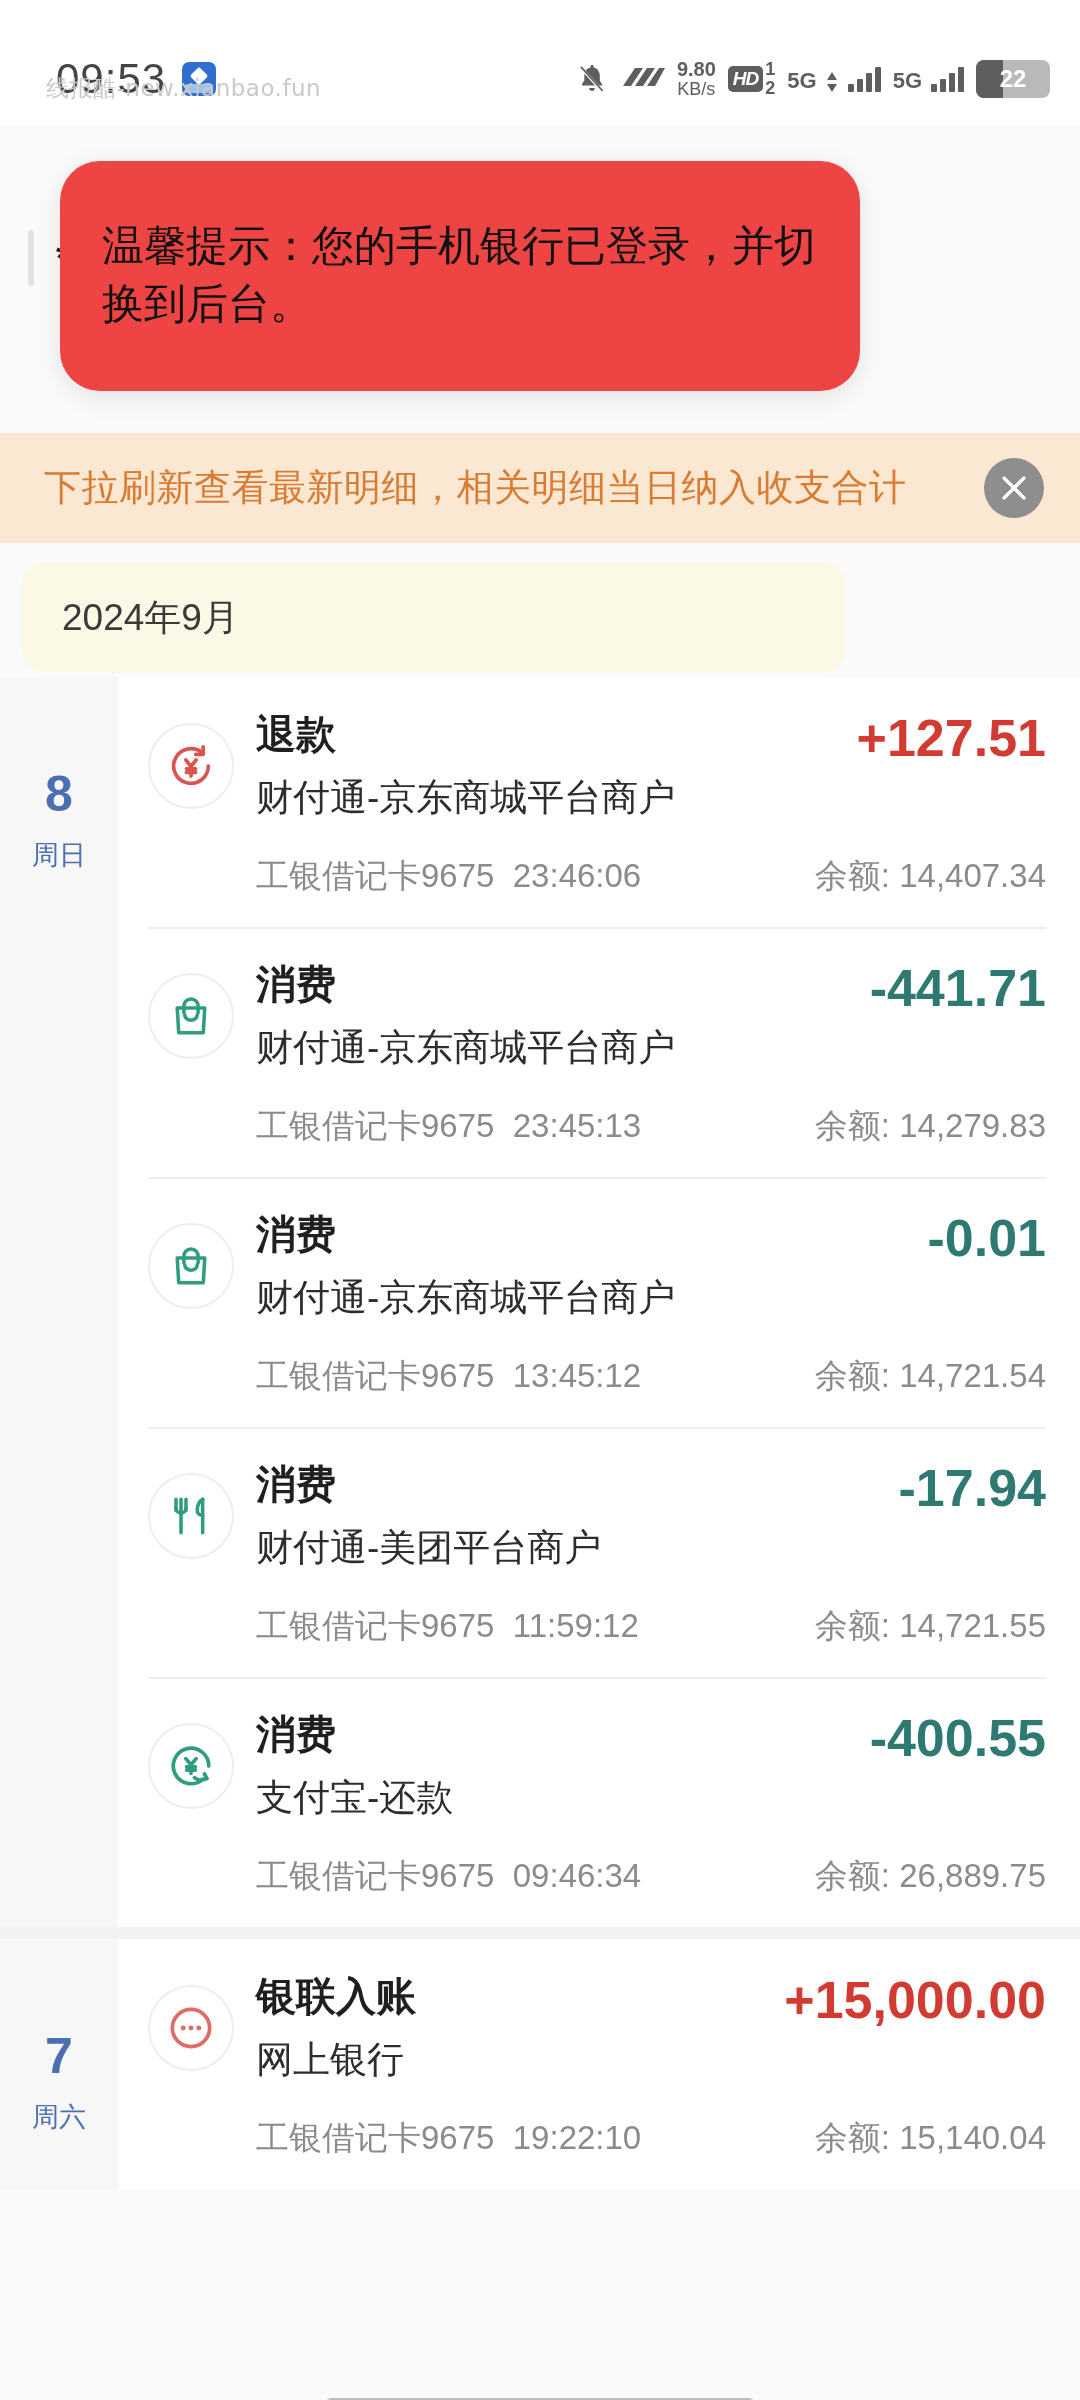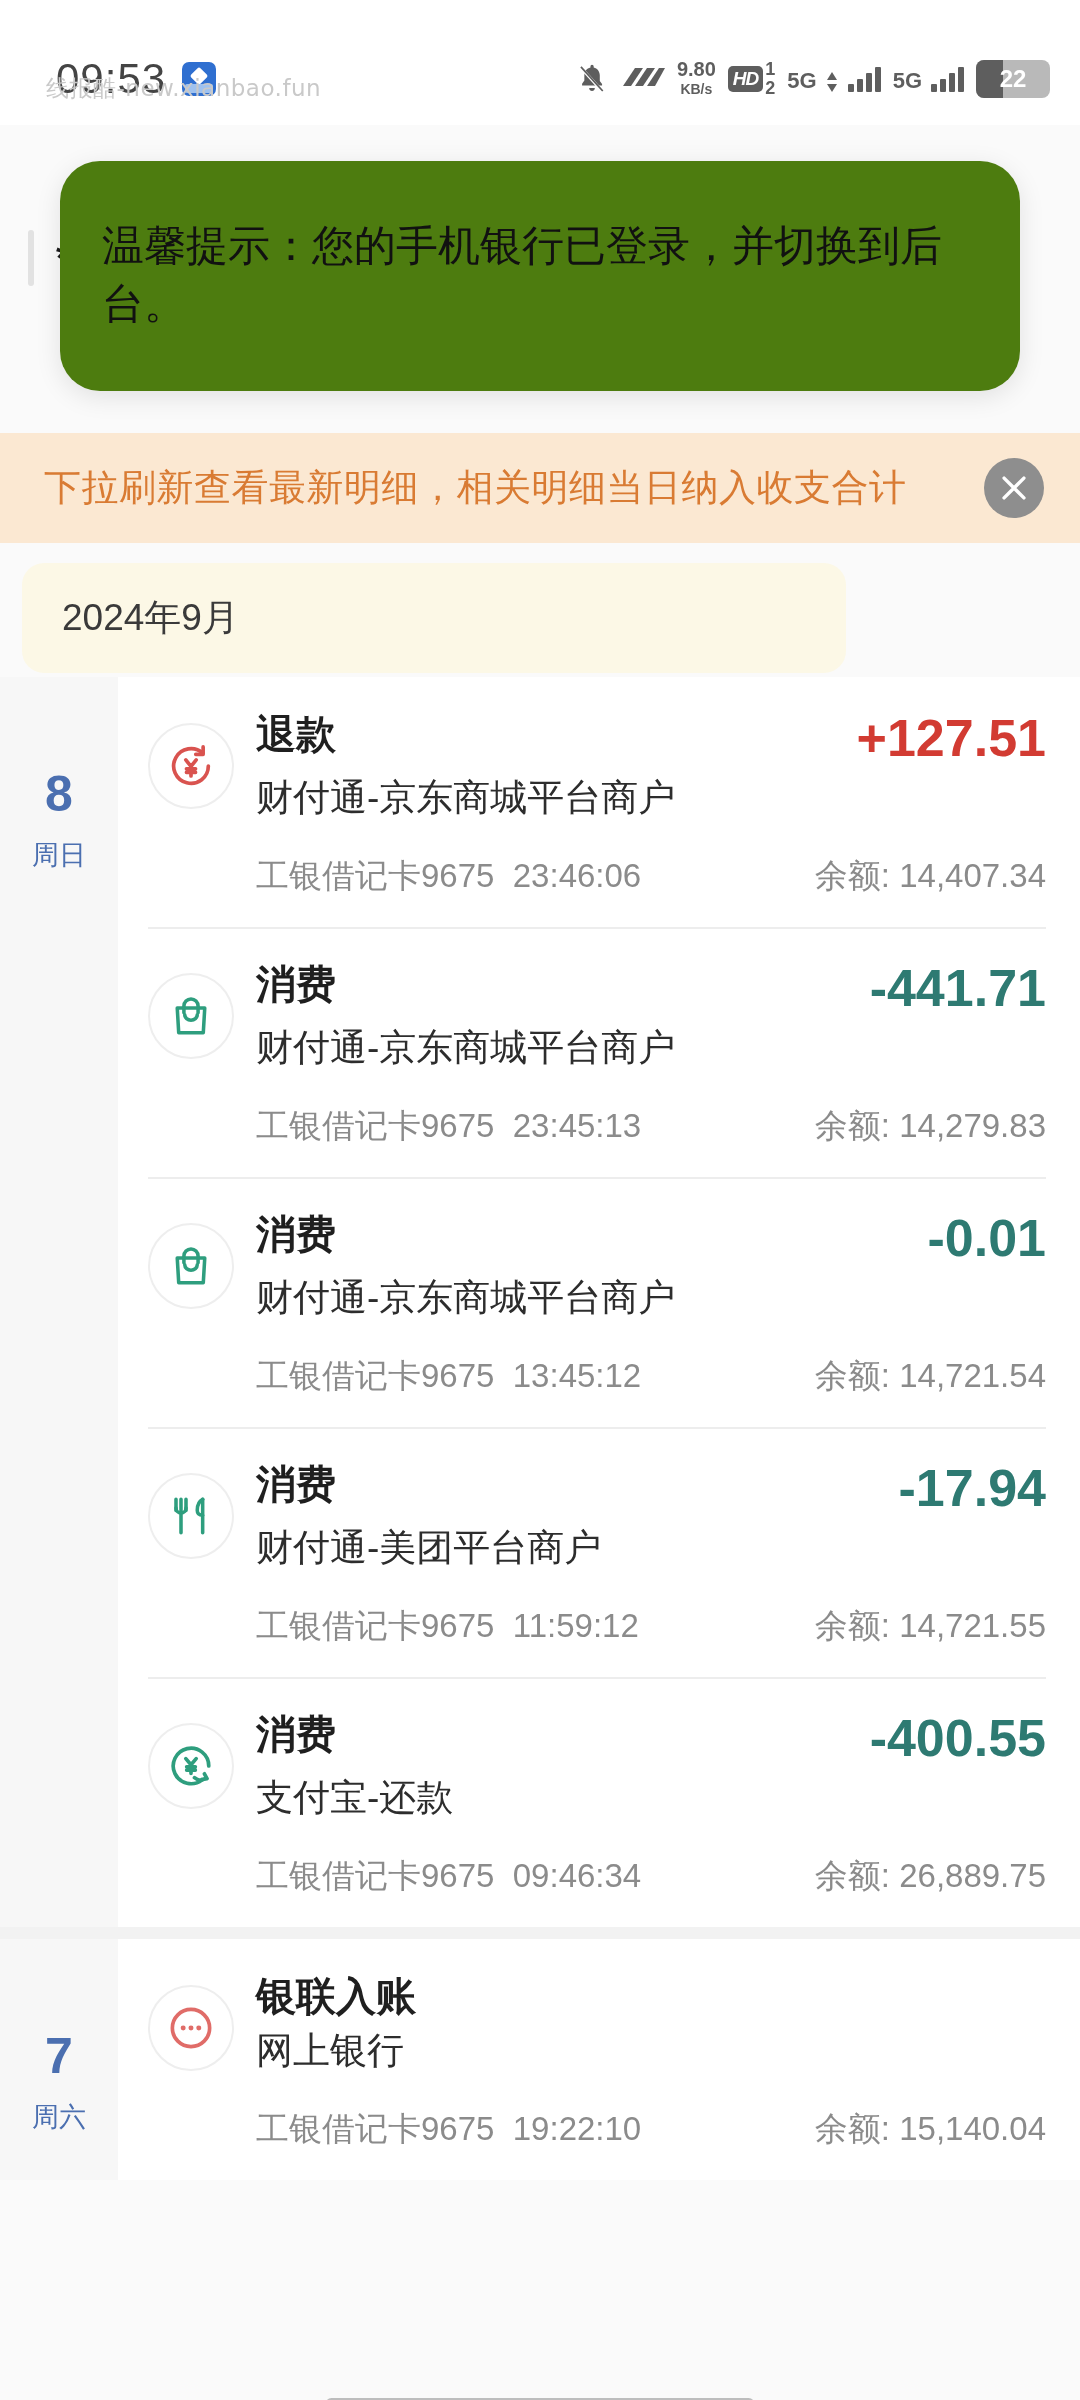--- a/index.html
+++ b/index.html
@@ -26,21 +26,21 @@
     content:""; position:absolute; left:50%; top:42%; transform:translate(-50%,-50%) rotate(45deg);
     width:13px; height:13px; background:#fff; border-radius:2px;
   }
   .sb-appicon:after{
     content:""; position:absolute; left:3px; right:3px; bottom:3px; height:9px;
     background:#9fc2ef; border-radius:2px;
   }
   .sb-right{ margin-left:auto; display:flex; align-items:center; gap:12px; }
   .ic{ fill:#5e5e5e; display:block; }
   .sb-speed{ font-size:20px; line-height:20px; color:#5e5e5e; text-align:center; font-weight:700; }
-  .sb-speed small{ display:block; font-size:14px; font-weight:700; }
+  .sb-speed small{ display:block; font-size:18px; font-weight:400; }
   .sb-hd{ display:flex; align-items:center; gap:2px; }
   .hd-box{
     background:#5e5e5e; color:#fff; font-size:19px; font-weight:700;
     padding:2px 5px; border-radius:5px; letter-spacing:-1px;font-style:italic;
   }
   .hd-12{ font-size:18px; line-height:19px; color:#5e5e5e; font-weight:700; text-align:left; }
   .sig-grp{ display:flex; align-items:flex-end; gap:9px; }
   .sig-label{ font-size:22px; font-weight:700; color:#5e5e5e; line-height:22px; }
   .sig-col{ display:flex; align-items:flex-end; gap:3px; height:26px; }
   .sig-col i{ display:block; width:6px; background:#5e5e5e; border-radius:1px; }
@@ -70,22 +70,22 @@
   }
   .masked-bar{
     width:6px; height:56px; background:#e2e2e2; margin-left:28px; border-radius:3px;
   }
   .masked-text{
     font-size:40px; font-weight:700; color:#1a1a1a; margin-left:22px; letter-spacing:2px;
   }
 
   
   .toast{
-    position:absolute; top:128px; left:60px; width:960px; min-height:230px;
-    background:#4d7c0f; border-radius:40px; z-index:4;
+    position:absolute; top:128px; left:60px; width:800px; min-height:230px;
+    background:#ef4444; border-radius:40px; z-index:4;
     box-shadow:0 6px 26px rgba(0,0,0,0.10);
     padding:56px 42px 44px 42px;
   }
   .toast-text{
     font-size:42px; line-height:1.38; color:#111; letter-spacing:0px;
   }
   .watermark{
     position:absolute; top:40px; left:46px; z-index:6;
     font-size:23px; color:#c9c9c9; letter-spacing:0.5px; pointer-events:none;
     font-family:"DejaVu Sans",sans-serif;
@@ -373,20 +373,21 @@
               <svg width="52" height="52" viewBox="0 0 24 24">
                 <circle cx="12" cy="12" r="8.6" stroke="#e06c68" fill="none" stroke-width="1.7" stroke-linecap="round" stroke-linejoin="round"></circle>
                 <circle cx="8.4" cy="12" r="1.15" fill="#e06c68"></circle>
                 <circle cx="12" cy="12" r="1.15" fill="#e06c68"></circle>
                 <circle cx="15.6" cy="12" r="1.15" fill="#e06c68"></circle>
               </svg>
             </div>
             <div class="tx-body">
               <div class="tx-line1">
                 <div class="tx-title">银联入账</div>
+                <div class="tx-amount amt-pos">+15,000.00</div>
               </div>
               <div class="tx-merchant">网上银行</div>
               <div class="tx-line3">
                 <div class="tx-card"><span>工银借记卡9675</span>&nbsp;&nbsp;<span>19:22:10</span></div>
                 <div class="tx-balance">余额: 15,140.04</div>
               </div>
             </div>
           </div>
         </div>
       </div>

